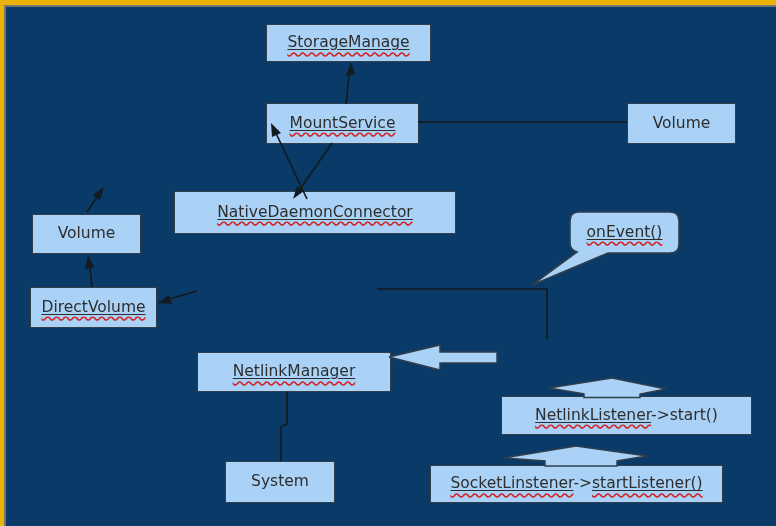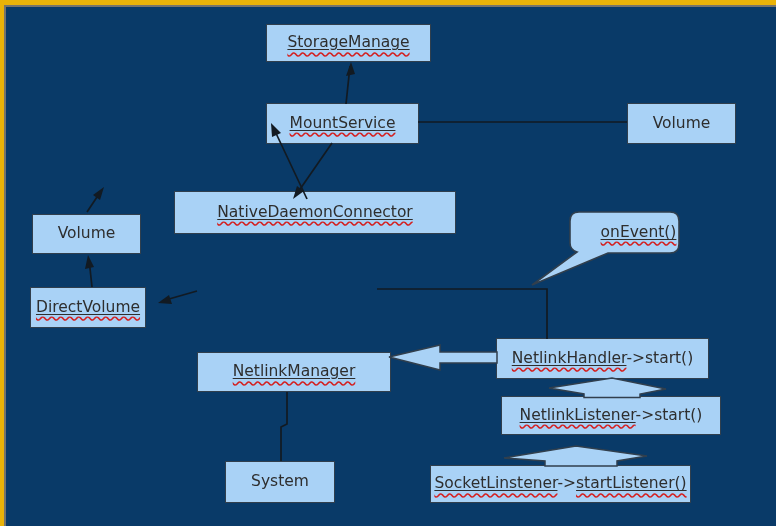--- a/index.html
+++ b/index.html
@@ -16,21 +16,21 @@
     background:#a9d2f6;border:1.5px solid #313f4d;
     display:flex;align-items:center;justify-content:center;
     font-size:15.5px;color:#2e2e2e;white-space:nowrap;z-index:2;
   }
   .lbl{display:inline-block;line-height:1.25;}
   .u{text-decoration:underline;text-decoration-color:#2e2e2e;text-underline-offset:2px;}
   .w{text-decoration-line:underline;text-decoration-style:wavy;text-decoration-color:#d42020;text-underline-offset:4px;}
   #overlay{position:absolute;left:0;top:0;z-index:3;pointer-events:none;}
   .callout-text{
     position:absolute;display:flex;align-items:center;justify-content:center;
-    font-size:15.5px;color:#2e2e2e;white-space:nowrap;z-index:4;padding-left:14px;
+    font-size:15.5px;color:#2e2e2e;white-space:nowrap;z-index:4;
   }
 </style>
 </head>
 <body>
 
 <div id="stage">
   <div id="canvas"></div>
 
   <div class="node" style="left:266px;top:24px;width:165px;height:38px">
     <span class="lbl u"><span class="w">StorageManage</span></span>
@@ -47,37 +47,34 @@
 
   <div class="node" style="left:174px;top:191px;width:282px;height:43px">
     <span class="lbl u"><span class="w">NativeDaemonConnector</span></span>
   </div>
 
   <div class="node" style="left:32px;top:214px;width:109px;height:40px">
     <span class="lbl">Volume</span>
   </div>
 
 
-  <div class="node" style="left:30px;top:287px;width:116px;height:41px">
+  <div class="node" style="left:30px;top:287px;width:127px;height:41px">
     <span class="lbl u"><span class="w">DirectVolume</span></span>
   </div>
 
   <div class="node" style="left:197px;top:352px;width:194px;height:40px">
     <span class="lbl u"><span class="w">NetlinkManager</span></span>
   </div>
 
-  <div class="node" style="left:496px;top:338px;width:213px;height:41px">
-    <span class="lbl"><span class="u"><span class="w">NetlinkHandler</span></span><span>-&gt;start()</span></span>
-  </div>
 
-  <div class="node" style="left:501px;top:396px;width:220px;height:39px">
+  <div class="node" style="left:501px;top:396px;width:251px;height:39px">
     <span class="lbl"><span class="u"><span class="w">NetlinkListener</span></span><span>-&gt;start()</span></span>
   </div>
 
-  <div class="node" style="left:430px;top:465px;width:261px;height:38px">
+  <div class="node" style="left:430px;top:465px;width:293px;height:38px">
     <span class="lbl"><span class="u"><span class="w">SocketLinstener</span></span><span>-&gt;</span><span class="u"><span class="w">startListener()</span></span></span>
   </div>
 
   <div class="node" style="left:225px;top:461px;width:110px;height:42px">
     <span class="lbl">System</span>
   </div>
 
   <svg id="overlay" width="776" height="526" viewBox="0 0 776 526">
 
     <line x1="346" y1="104" x2="350" y2="66" stroke="#121a22" stroke-width="1.7"></line>

